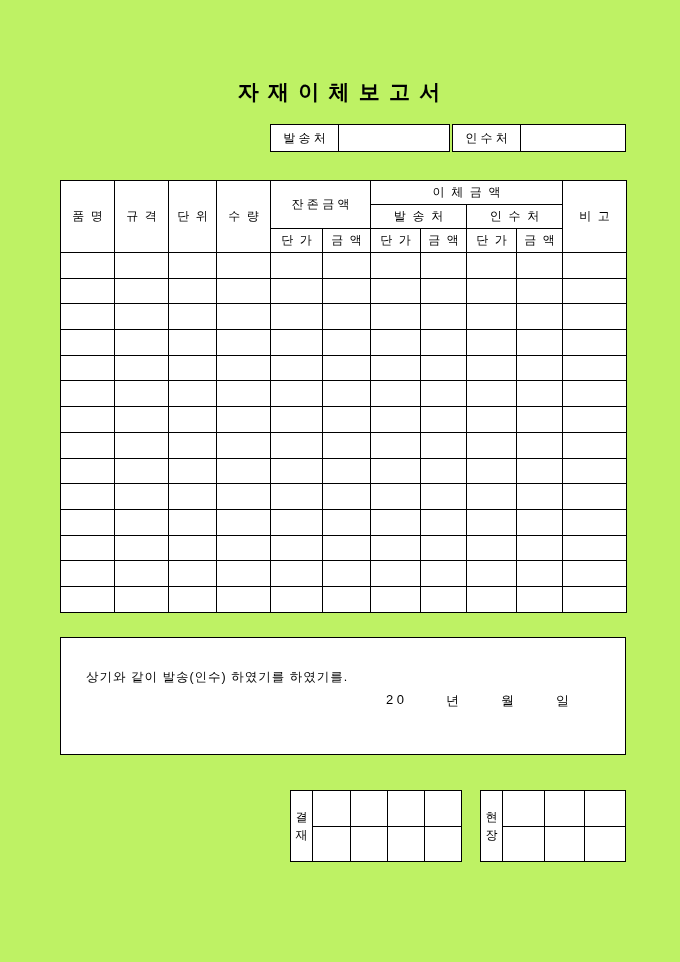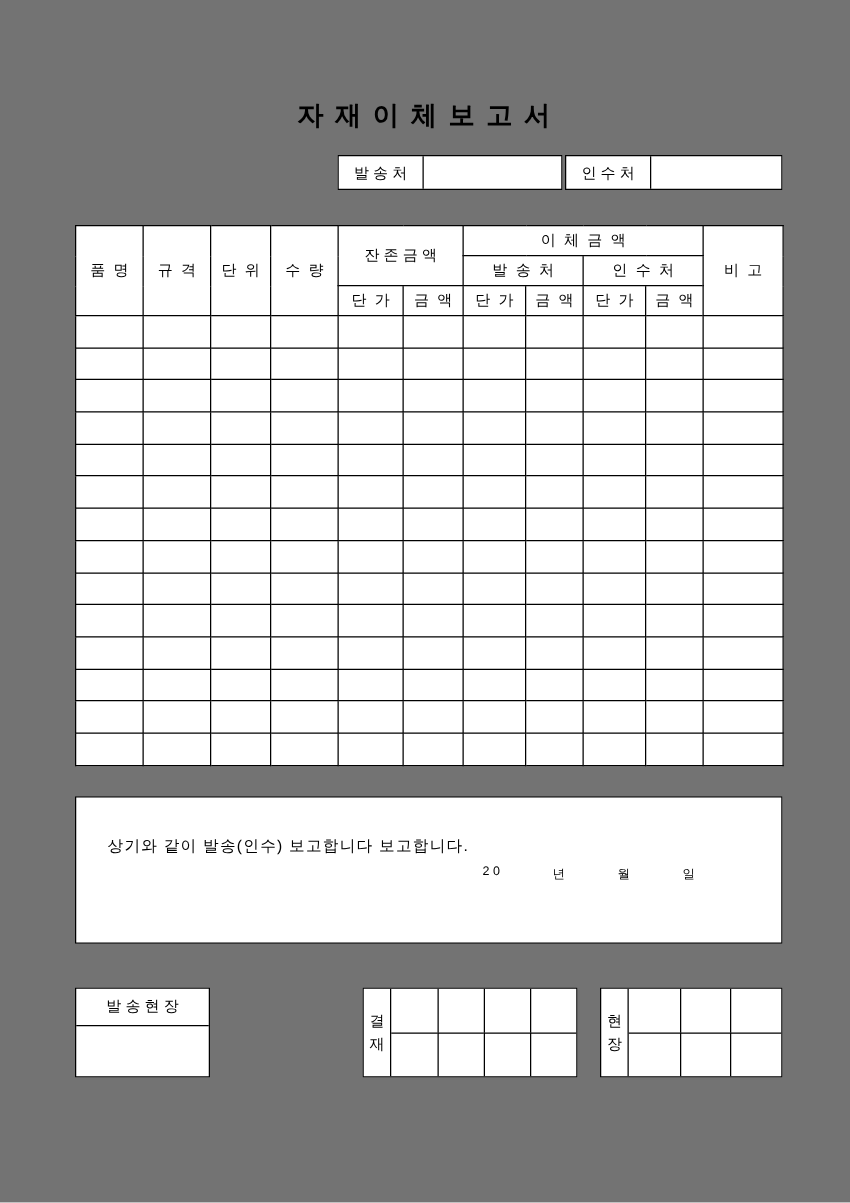--- a/index.html
+++ b/index.html
@@ -3,21 +3,21 @@
 <meta charset="utf-8">
 <style>
   * { margin: 0; padding: 0; box-sizing: border-box; }
   html, body { background: #ffffff; }
   body { font-family: "Liberation Sans", sans-serif; color: #000; }
 
   .page {
     position: relative;
     width: 680px;
     height: 962px;
-    background: #737373;
+    background: #bef264;
     overflow: hidden;
     margin: 0 auto;
   }
 
   
   .title {
     position: absolute;
     top: 78px;
     left: 0;
     width: 100%;
@@ -89,21 +89,21 @@
     left: 25px;
     top: 31px;
     font-size: 12.5px;
     letter-spacing: 1px;
     white-space: pre;
   }
   .date-line {
     position: absolute;
     left: 325px;
     top: 54px;
-    font-size: 10px;
+    font-size: 13px;
     display: flex;
     column-gap: 42px;
     white-space: pre;
   }
 
   
   .site-box {
     position: absolute;
     top: 790px;
     height: 72px;
@@ -390,33 +390,29 @@
           <td></td>
           <td></td>
           <td></td>
           <td></td>
           <td></td>
         </tr>
       </tbody>
   </table>
 
   <div class="report-box">
-    <div class="statement">상기와 같이 발송(인수) 보고합니다 보고합니다.</div>
+    <div class="statement">상기와 같이 발송(인수) 하였기를 하였기를.</div>
     <div class="date-line">
       <span>2 0</span>
       <span>년</span>
       <span>월</span>
       <span>일</span>
     </div>
   </div>
 
-  <div class="site-box" id="sender-site">
-    <div class="label">발 송 현 장</div>
-    <div class="blank"></div>
-  </div>
 
   <div class="grid-box" id="approval-box">
     <div class="grid-label">
       <span>결</span>
       <span>재</span>
     </div>
     <div class="grid-cells">
         <div class="cell"></div>
         <div class="cell"></div>
         <div class="cell"></div>

